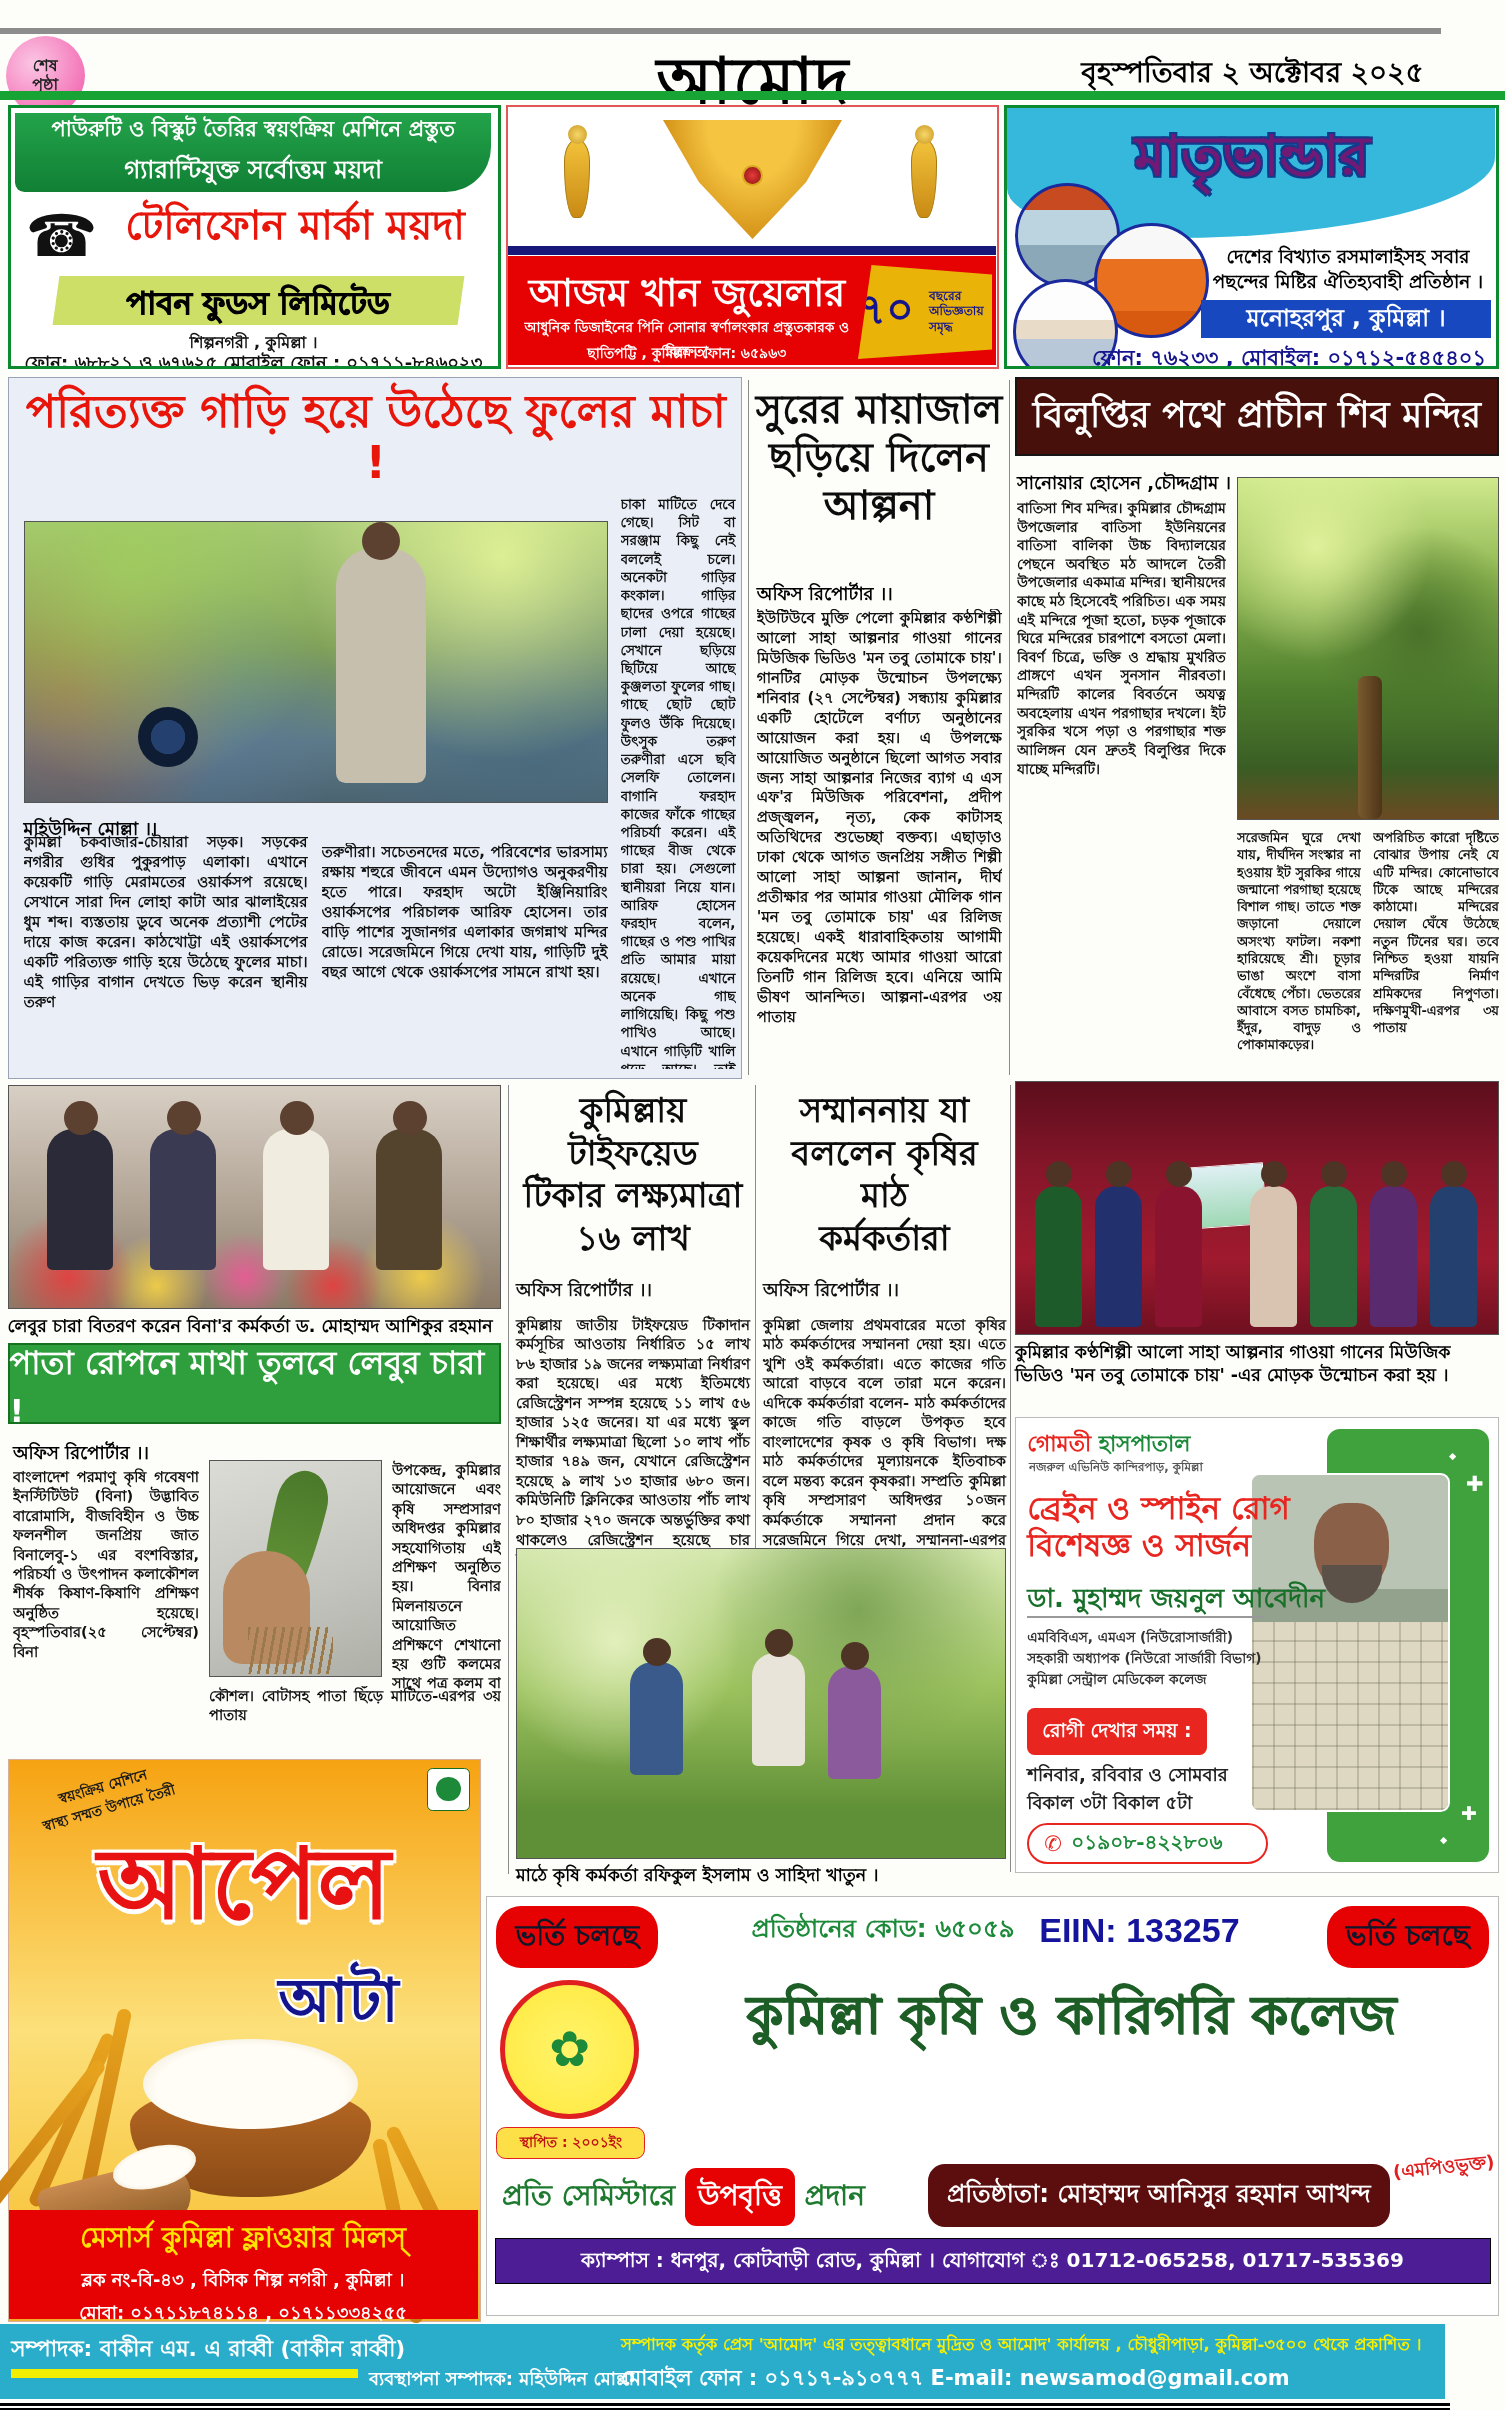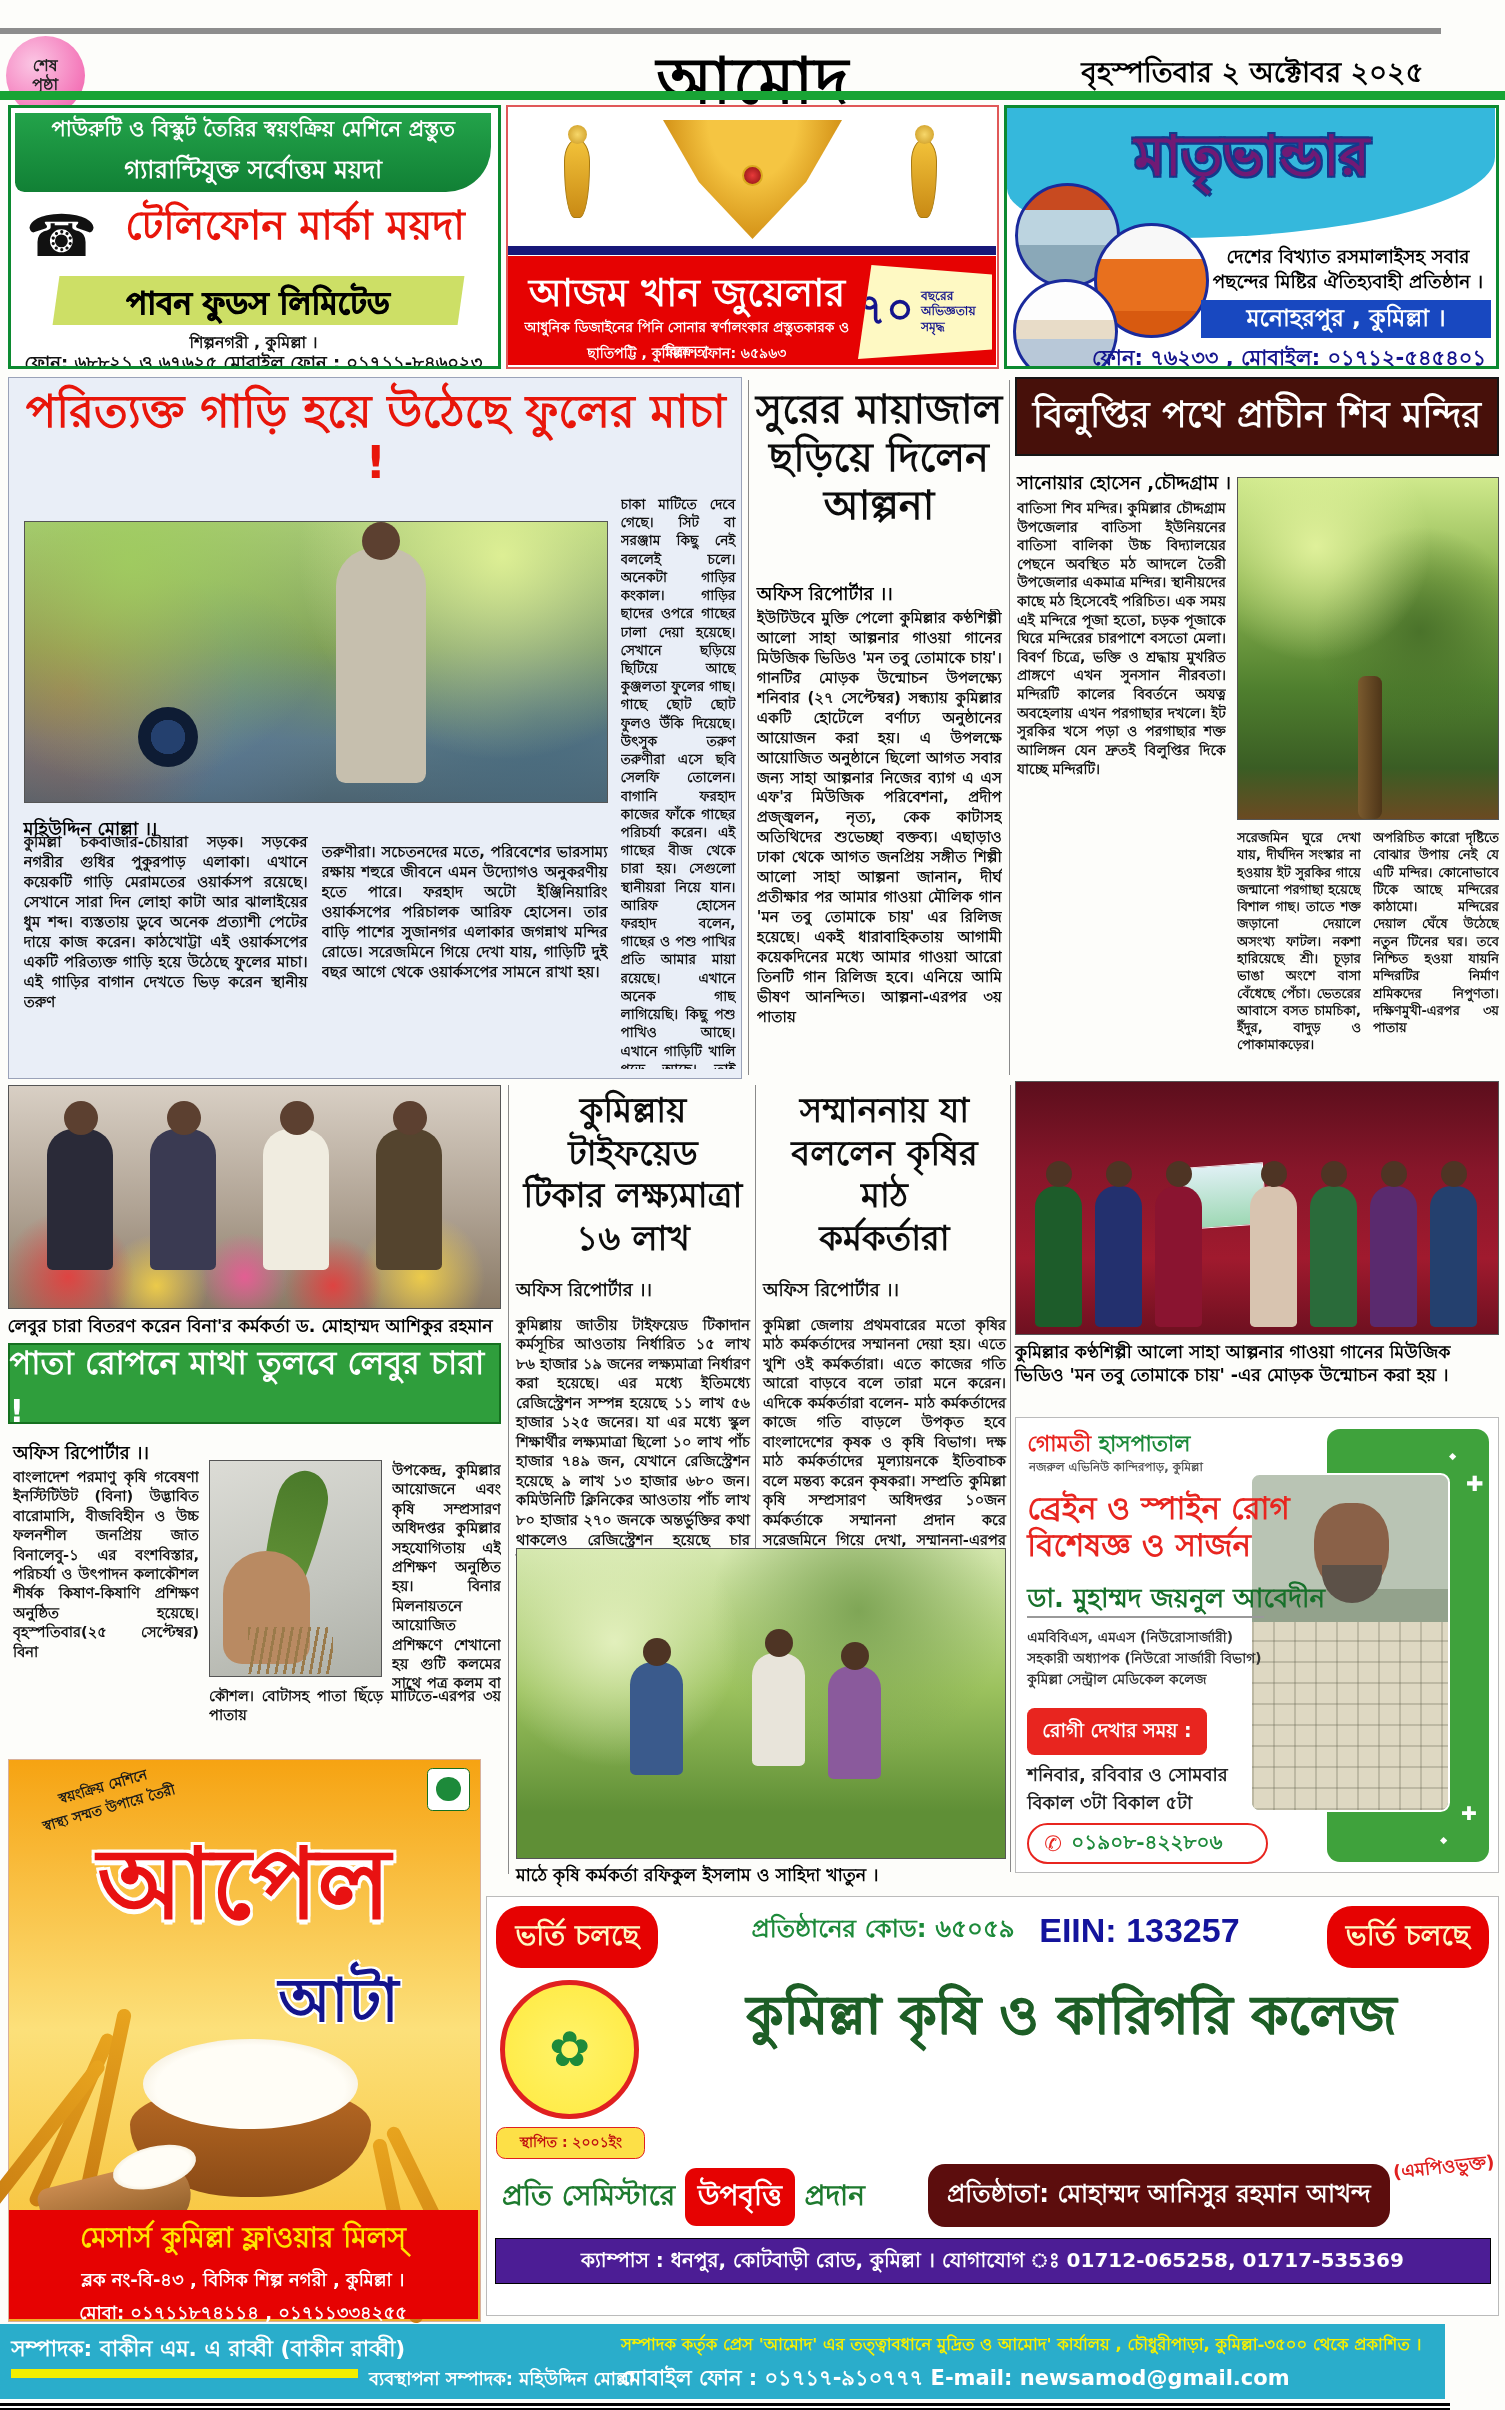--- a/index.html
+++ b/index.html
@@ -45,22 +45,22 @@
   #necklace{left:155px;top:13px;width:179px;height:119px;
     background:radial-gradient(ellipse at 50% 0%,#f5c542 0 35%,#d99a1e 65%,#b87a10);
     clip-path:polygon(0 0,100% 0,80% 52%,50% 100%,20% 52%)}
   #necklace .gem{position:absolute;left:79px;top:45px;width:21px;height:21px;border-radius:50%;
     background:radial-gradient(#e83a3a,#8a1212);border:2.8px solid #d9a91e}
   #jewelStripe{left:0;top:139px;width:488px;height:9.4px;background:#181878}
   #jewelRed{left:0;top:149px;width:488px;height:109px;background:#e60202}
   #jewelTitle{left:9.4px;top:156px;width:339px;text-align:center;font-size:38px;font-weight:900;color:#fff}
   #jewelSub{left:3.8px;top:209px;width:350px;text-align:center;font-size:13.7px;font-weight:700;color:#fff}
   #jewelAddr{left:3.8px;top:235px;width:350px;text-align:center;font-size:14px;font-weight:700;color:#fff}
-  #jewelBadge{left:350px;top:158px;width:134px;height:94px;background:#fef9c3;
-    clip-path:polygon(10% 0,100% 10%,100% 90%,0 100%);display:flex;align-items:center;justify-content:center;gap:7px}
+  #jewelBadge{left:350px;top:158px;width:134px;height:94px;background:#eab308;
+    clip-path:polygon(10% 0,100% 10%,100% 90%,0 100%);display:flex;align-items:center;justify-content:center;gap:15px}
   #jewelBadge .num{font-size:43px;font-weight:900;color:#14148c}
   #jewelBadge .txt{font-size:12.2px;font-weight:700;color:#14148c;line-height:1.25;width:73px}
 
   #adSweets{left:1004px;top:105px;width:495px;height:264px;border:3.8px solid #0c8a30}
   #sweetsBlue{left:0;top:0;width:488px;height:130px;background:#35b8dc;border-radius:0 0 70% 35%/0 0 85px 52px}
   #sweetsTitle{left:38px;top:5.6px;width:414px;text-align:center;font-size:55px;font-weight:900;color:#701a75;
     text-shadow:-1.9px -1.9px 0 #123a8c,1.9px -1.9px 0 #123a8c,-1.9px 1.9px 0 #123a8c,1.9px 1.9px 0 #123a8c}
   .circ{position:absolute;border-radius:50%;border:3.8px solid #1a2a9c;overflow:hidden;background:#fff}
   #circShop{left:7.5px;top:75px;width:105px;height:105px;background:linear-gradient(180deg,#c84a20 0 24%,#bcd4e0 24% 60%,#8aa8b8 60%)}
   #circBox{left:87px;top:115px;width:115px;height:115px;background:linear-gradient(180deg,#f8f8f8 0 30%,#e8701e 30% 78%,#d85a10 78%)}
@@ -226,21 +226,21 @@
     border-radius:19px 56px 56px 19px;transform:rotate(-14deg)}
   #attaScoop::after{content:"";position:absolute;left:79px;top:-15px;width:85px;height:41px;border-radius:50%;
     background:radial-gradient(ellipse,#fffdf6 0 60%,#efe6d2 80%,transparent 82%)}
   #attaRedBand{left:0;top:450px;width:469px;height:109px;background:#e60202;text-align:center}
   #attaCompany{margin-top:5.6px;font-size:28px;font-weight:900;color:#ffe400}
   #attaAddr{font-size:18px;font-weight:800;color:#fff;margin-top:3.8px}
   #attaMob{font-size:18px;font-weight:800;color:#fff;margin-top:1.9px}
 
   
   #adCollege{left:486px;top:1896px;width:1013px;height:420px;background:#fff;border:0.9px solid #bbb}
-  .admPill{position:absolute;top:9.4px;background:#e60202;color:#fef9c3;font-weight:900;font-size:28px;
+  .admPill{position:absolute;top:9.4px;background:#e60202;color:#0f172a;font-weight:900;font-size:28px;
     padding:7.5px 19px;border-radius:25px}
   #admL{left:9.4px}
   #admR{right:9.4px}
   #codeRow{left:207px;top:13px;width:603px;display:flex;gap:24.5px;align-items:center;justify-content:center}
   #codeTxt{color:#1d8a3a;font-weight:900;font-size:24.5px}
   #eiinTxt{color:#14149c;font-weight:900;font-size:34px;font-family:"Liberation Sans",sans-serif}
   #clgLogo{left:13px;top:83px;width:139px;height:139px;border-radius:50%;border:5.6px solid #e02020;
     background:radial-gradient(#fff36a,#ffe93e);display:flex;align-items:center;justify-content:center}
   #clgLogo .fl{color:#1d8a3a;font-size:49px;font-weight:900}
   #clgEst{left:9.4px;top:230px;width:149px;text-align:center;background:#fde047;border:1.9px solid #e02020;border-radius:9.4px;

